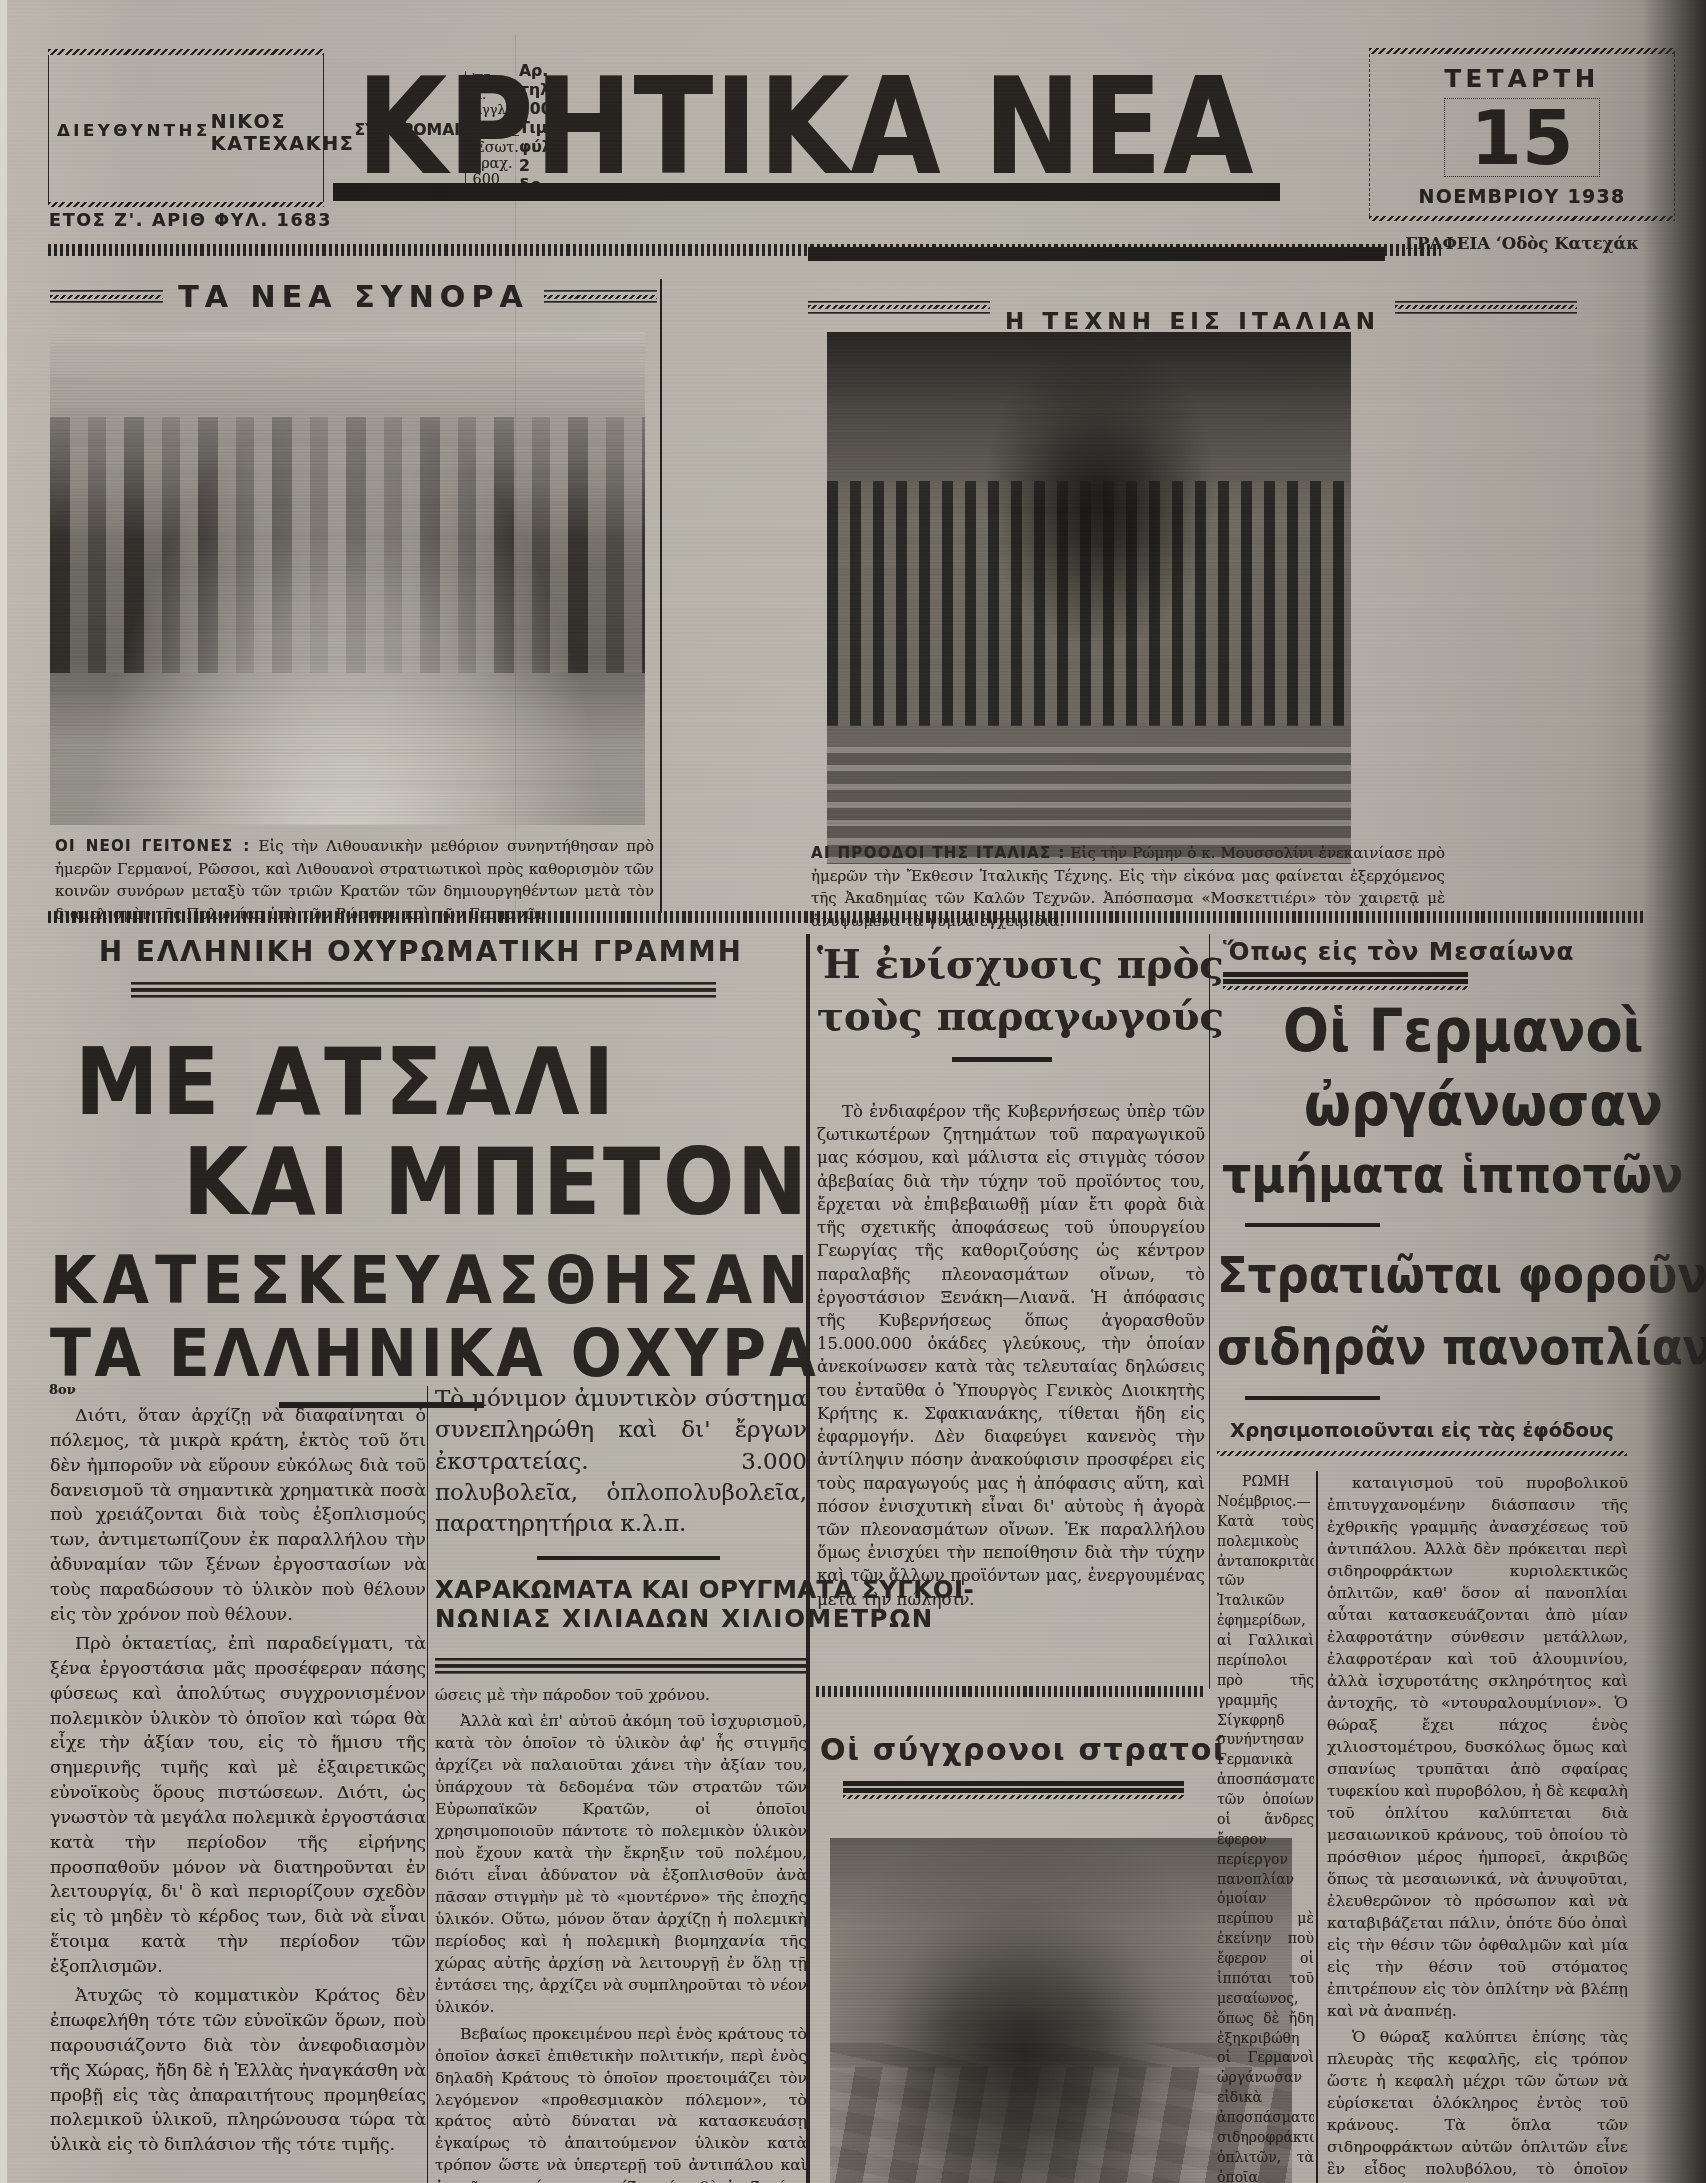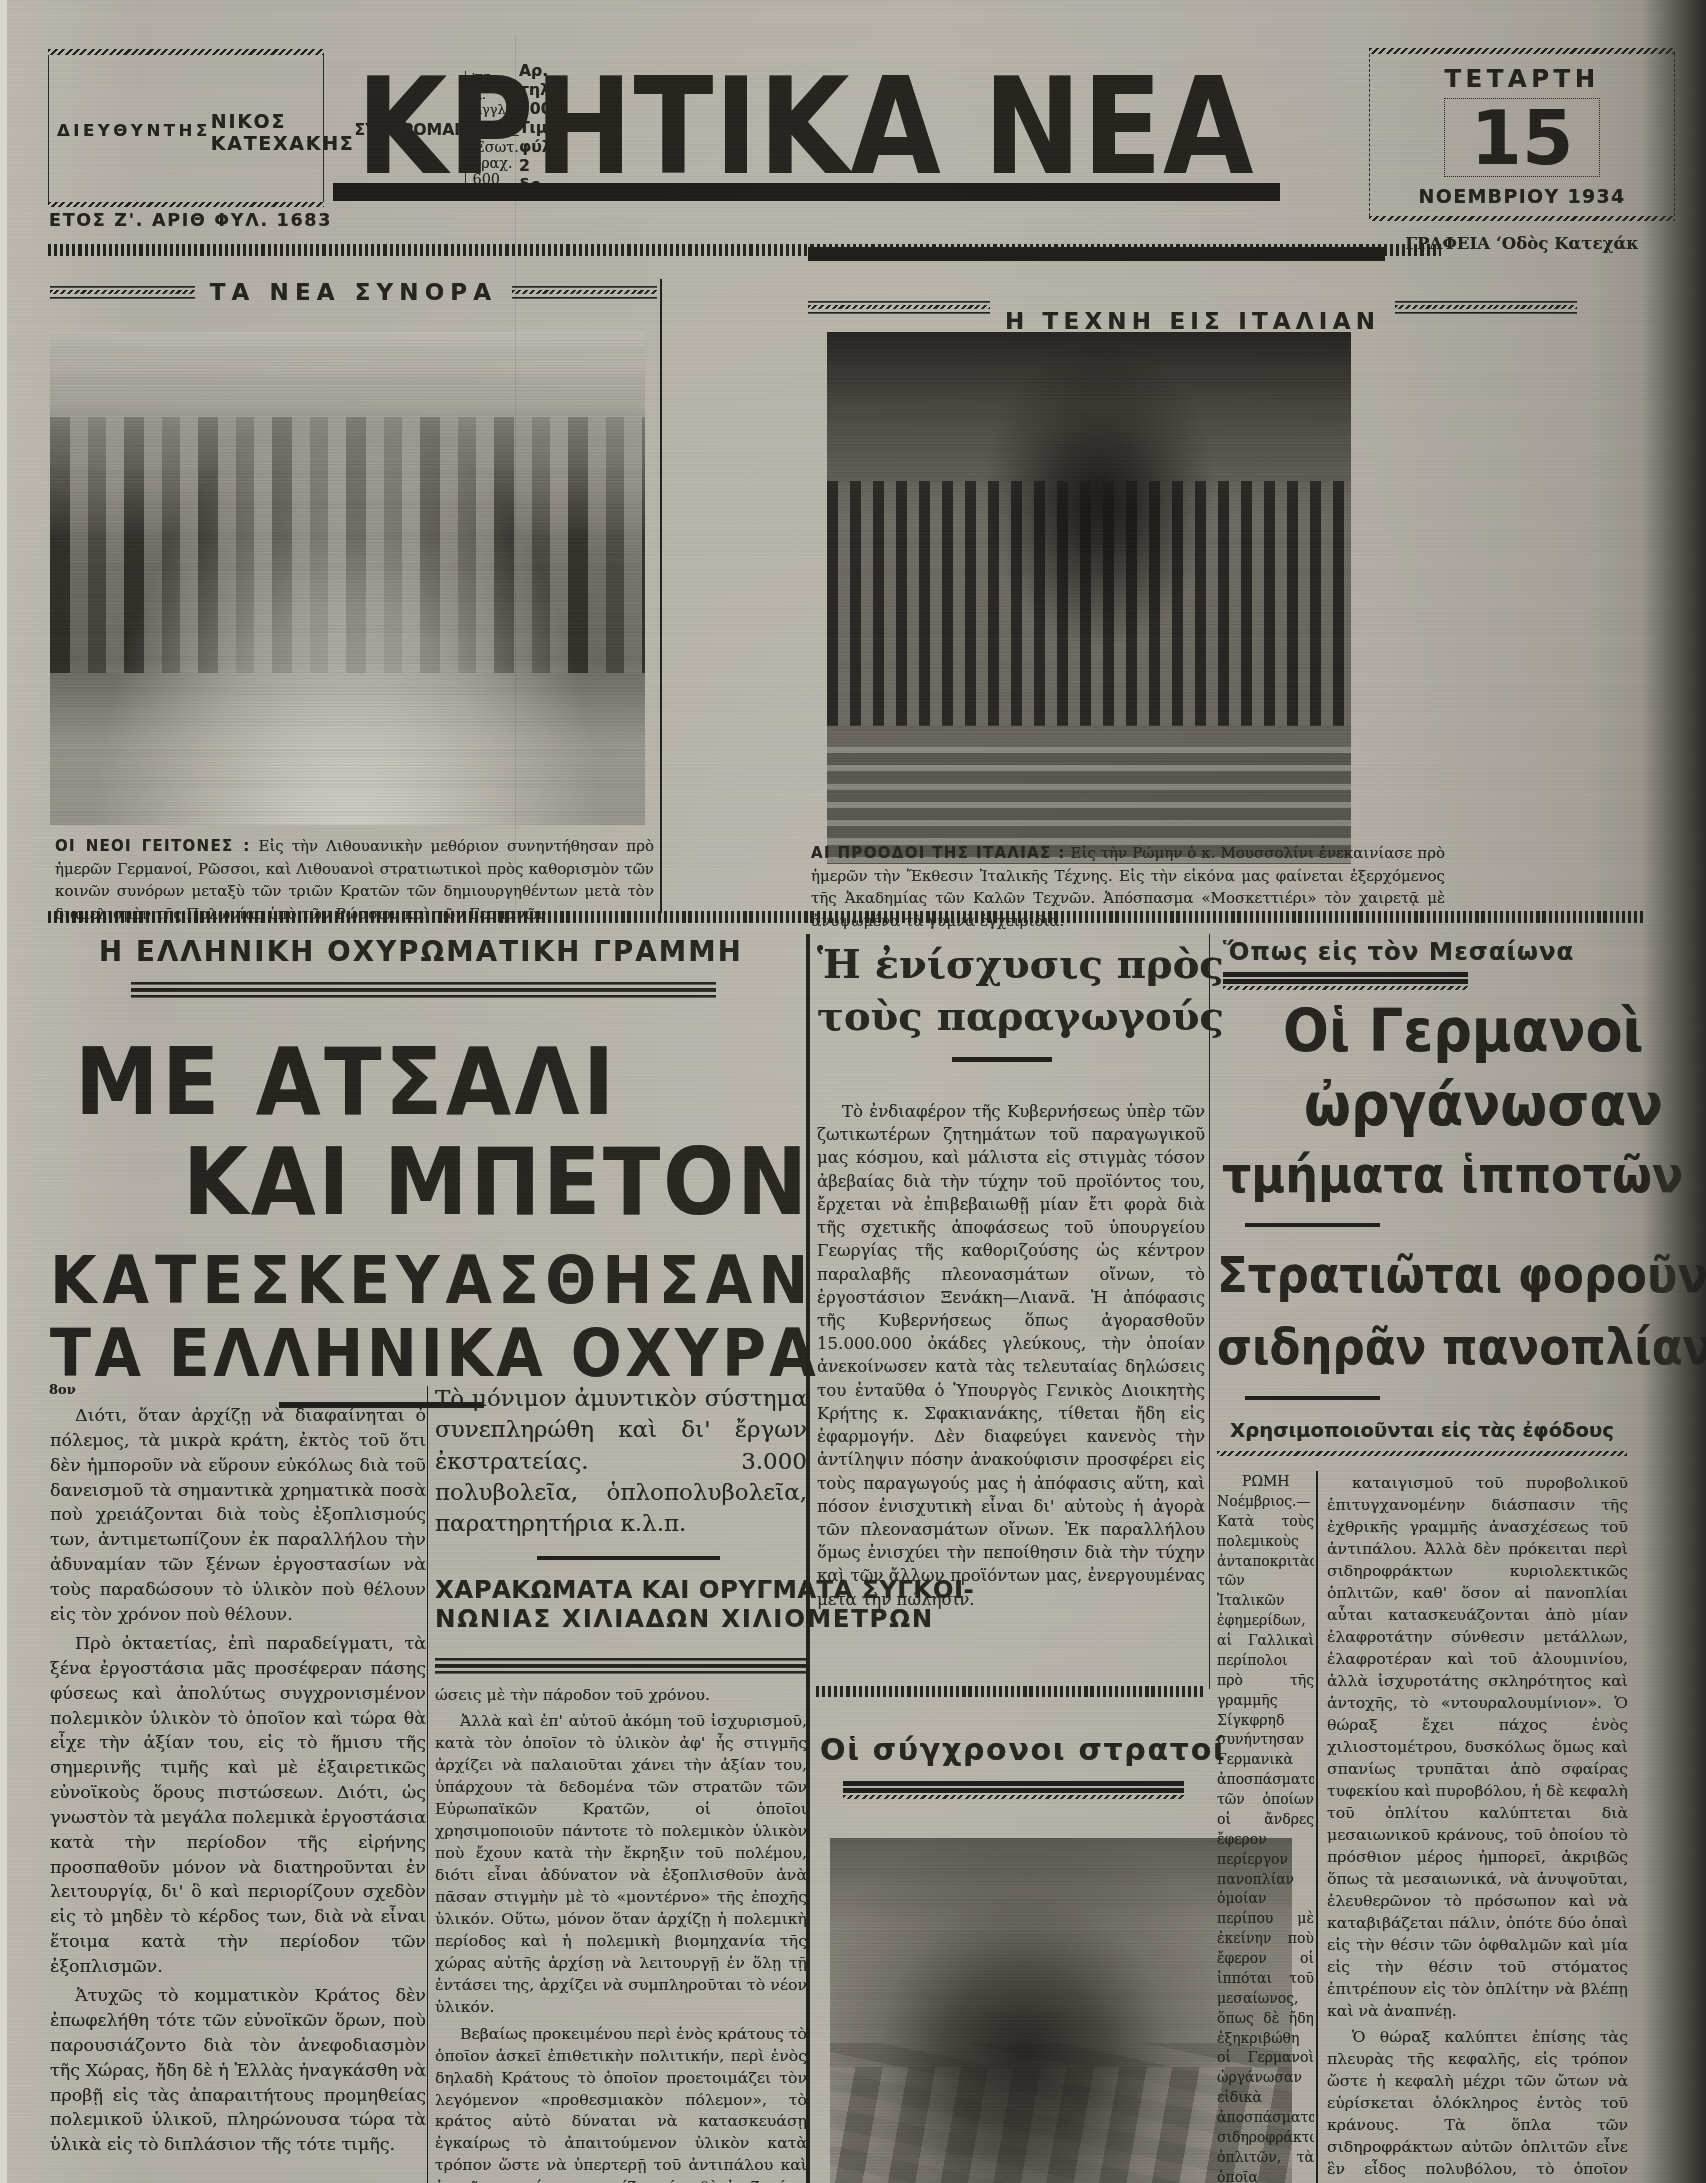--- a/index.html
+++ b/index.html
@@ -92,31 +92,31 @@
   <div class="abs sans ink" style="left:325px;top:60px;width:961px;text-align:center;font-weight:bold;font-size:117px;line-height:1;letter-spacing:0.9px;transform:scaleY(1.14);transform-origin:center top;white-space:nowrap;">ΚΡΗΤΙΚΑ ΝΕΑ</div>
   <div class="abs bar" style="left:333px;top:183px;width:947px;height:18.3px;"></div>
 
   <div class="abs" style="left:1369px;top:48px;width:306px;">
     <div class="boxzig zig"></div>
     <div class="datebox ink">
       <div class="sans" style="font-size:24.5px;font-weight:bold;letter-spacing:4.4px;margin-top:6.1px;">ΤΕΤΑΡΤΗ</div>
       <div class="inner">
         <div class="sans" style="font-size:74px;font-weight:bold;line-height:1;">15</div>
       </div>
-      <div class="sans" style="font-size:19px;font-weight:bold;letter-spacing:1.3px;margin:7.9px 0 4.4px;">ΝΟΕΜΒΡΙΟΥ 1934</div>
+      <div class="sans" style="font-size:19px;font-weight:bold;letter-spacing:1.3px;margin:7.9px 0 4.4px;">ΝΟΕΜΒΡΙΟΥ 1938</div>
     </div>
     <div class="boxzig zig"></div>
   </div>
   <div class="abs ink" style="left:1369px;top:233px;width:306px;text-align:center;font-size:16.6px;font-weight:bold;">ΓΡΑΦΕΙΑ ‘Οδὸς Κατεχάκ</div>
 
   <div class="abs dashband" style="left:48px;top:244px;width:1393px;height:12.2px;"></div>
 
   <div class="abs sectitle" style="left:50px;top:279px;width:607px;">
     <div class="sideline"></div>
-    <div class="stlabel sans ink" style="font-size:23px;letter-spacing:6.1px;">ΤΑ ΝΕΑ ΣΥΝΟΡΑ</div>
+    <div class="stlabel sans ink" style="font-size:30px;letter-spacing:6.1px;">ΤΑ ΝΕΑ ΣΥΝΟΡΑ</div>
     <div class="sideline"></div>
   </div>
 
   <div class="abs" style="left:50px;top:332px;width:595px;height:493px;overflow:hidden;filter:contrast(.98);
       background-color:#9a968e;
       background-image:
         radial-gradient(ellipse at 50% 118%, rgba(226,223,215,.95) 0%, rgba(203,199,191,.6) 38%, rgba(0,0,0,0) 62%),
         linear-gradient(180deg, rgba(196,192,184,.95) 0%, rgba(168,164,156,.55) 20%, rgba(0,0,0,0) 42%),
         repeating-linear-gradient(90deg, rgba(34,30,26,.82) 0 20px, rgba(112,107,99,.28) 20px 38px, rgba(52,48,43,.65) 38px 56px, rgba(140,135,127,.3) 56px 74px),
         linear-gradient(180deg, rgba(0,0,0,0) 0%, rgba(0,0,0,0) 26%, rgba(48,44,40,.4) 48%, rgba(42,39,35,.45) 66%, rgba(0,0,0,0) 84%);

